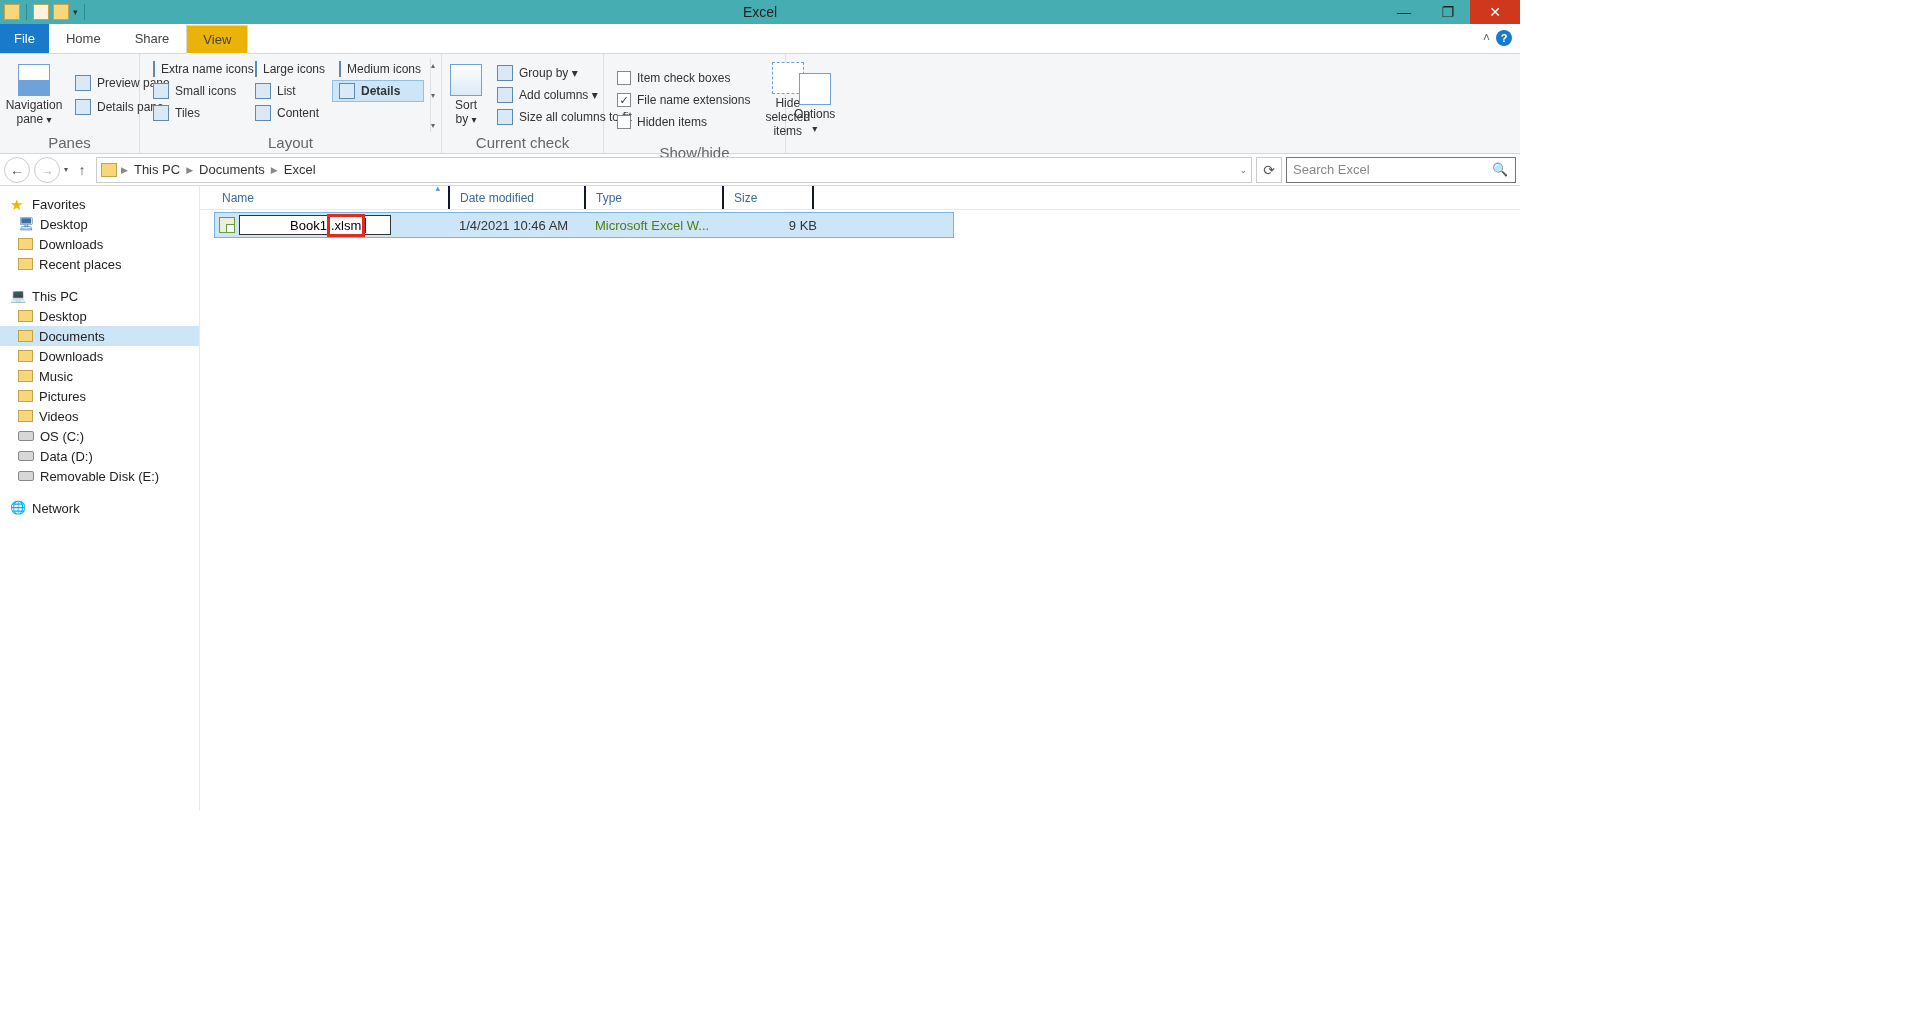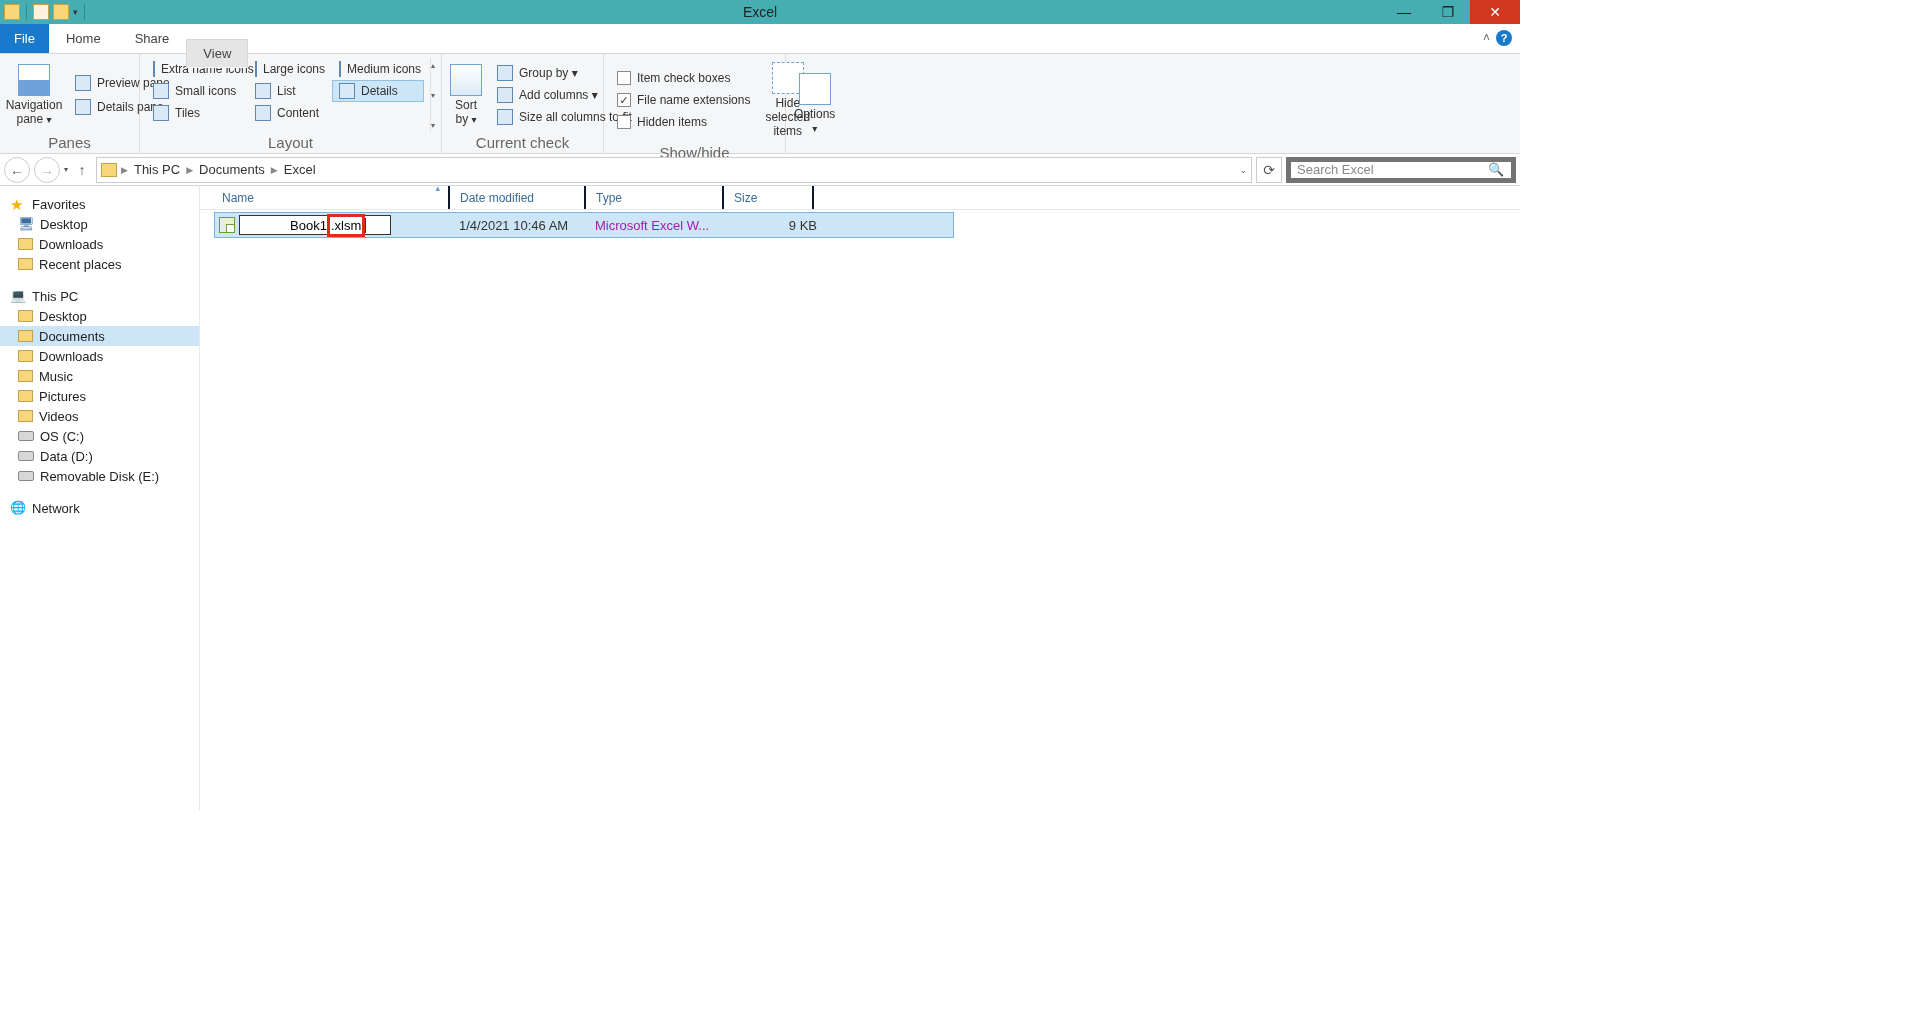--- a/index.html
+++ b/index.html
@@ -10,52 +10,52 @@
 .tb-icon.light { background: #fff3e0; }
 .tb-sep { width: 1px; height: 16px; background: #2e8b90; margin: 0 2px; }
 .tb-dd { font-size: 9px; color: #333; }
 .titlebar-title { position: absolute; left: 0; right: 0; text-align: center; font-size: 14px; color: #222; pointer-events: none; }
 .titlebar-ctrls { position: absolute; right: 0; top: 0; display: flex; height: 24px; }
 .tb-btn { width: 44px; height: 24px; display: flex; align-items: center; justify-content: center; color: #222; font-size: 14px; }
 .tb-btn.close { background: #d0381e; color: #fff; width: 50px; }
 .tab-row { height: 30px; background: #fff; display: flex; align-items: stretch; border-bottom: 1px solid #d7d7d7; position: relative; }
 .file-tab { background: #1979ca; color: #fff; padding: 6px 14px; font-size: 13px; display: flex; align-items: center; }
 .rib-tab { padding: 6px 16px; font-size: 13px; color: #444; display: flex; align-items: center; border: 1px solid transparent; }
-.rib-tab.active { background: #e5e5e5; border: 1px solid #d7d7d7; border-bottom: 1px solid #f5f6f7; position: relative; top: 15px; }
+.rib-tab.active { background: #eab308; border: 1px solid #d7d7d7; border-bottom: 1px solid #f5f6f7; position: relative; top: 1px; }
 .tab-right { position: absolute; right: 8px; top: 6px; display: flex; gap: 6px; align-items: center; }
 .chev-up { font-size: 12px; color: #666; }
 .help-circle { width: 16px; height: 16px; border-radius: 50%; background: #1979ca; color: #fff; font-size: 11px; display: flex; align-items: center; justify-content: center; font-weight: bold; }
 .ribbon { background: #f5f6f7; border-bottom: 1px solid #d7d7d7; display: flex; height: 100px; }
 .rib-group { border-right: 1px solid #e0e0e0; padding: 4px 6px 2px 6px; display: flex; flex-direction: column; justify-content: space-between; }
 .rib-group-label { text-align: center; font-size: 15px; color: #666; padding-top: 2px; }
 .rib-body { display: flex; gap: 6px; flex: 1; }
 .big-btn { display: flex; flex-direction: column; align-items: center; justify-content: center; width: 56px; font-size: 12px; color: #333; text-align: center; padding: 4px 2px; gap: 2px; }
 .big-icon { width: 32px; height: 32px; border: 1px solid #6ea2d8; background: #fff; }
 .nav-icon { background: linear-gradient(#fff 50%, #6ea2d8 50%); }
 .sm-btn { display: flex; align-items: center; gap: 6px; font-size: 12px; color: #333; padding: 2px 6px; height: 22px; border: 1px solid transparent; }
-.sm-btn.active { background: #cde6f7; border: 1px solid #92c0e0; }
+.sm-btn.active { background: #cde6f7; border: 1px solid #92c0e0; font-weight: bold; }
 .sm-label { white-space: nowrap; }
 .sm-ico { width: 16px; height: 16px; background: #dbe9f7; border: 1px solid #5b8ab3; }
 .layout-col { display: flex; flex-direction: column; }
 .layout-grid { display: flex; gap: 2px; }
 .more-col { width: 14px; display: flex; flex-direction: column; justify-content: space-between; border-left: 1px solid #e0e0e0; }
 .more-btn { height: 14px; font-size: 8px; color: #666; display: flex; align-items: center; justify-content: center; }
 .chk { width: 14px; height: 14px; border: 1px solid #888; background: #fff; display: inline-flex; align-items: center; justify-content: center; font-size: 11px; }
 .nav-bar { height: 32px; border-bottom: 1px solid #d7d7d7; display: flex; align-items: center; padding: 2px 4px; gap: 4px; }
 .nav-btn { width: 26px; height: 26px; border: 1px solid #ccc; border-radius: 50%; display: flex; align-items: center; justify-content: center; color: #555; font-size: 14px; }
 .nav-btn.disabled { color: #bbb; }
 .nav-arrow-dd { font-size: 8px; color: #555; }
 .up-btn { width: 20px; height: 20px; display: flex; align-items: center; justify-content: center; color: #555; font-size: 14px; }
 .addr-bar { flex: 1; height: 26px; border: 1px solid #ccc; display: flex; align-items: center; padding: 0 4px; gap: 4px; }
 .addr-folder-ico { width: 16px; height: 14px; background: #f7d77a; border: 1px solid #c2a34b; }
 .addr-sep { color: #888; font-size: 9px; }
 .addr-seg { font-size: 13px; color: #333; padding: 0 2px; }
 .addr-dd { margin-left: auto; font-size: 9px; color: #666; }
 .refresh-btn { width: 26px; height: 26px; border: 1px solid #ccc; display: flex; align-items: center; justify-content: center; font-size: 14px; color: #555; }
-.search-box { width: 230px; height: 26px; border: 5px solid #737373; display: flex; align-items: center; padding: 0 6px; color: #888; font-size: 13px; }
+.search-box { width: 230px; height: 26px; border: 1px solid #737373; display: flex; align-items: center; padding: 0 6px; color: #888; font-size: 13px; }
 .search-box .mag { margin-left: auto; color: #666; }
 .content { display: flex; height: calc(810px - 24px - 30px - 100px - 32px); }
 .nav-pane { width: 200px; border-right: 1px solid #e9e9e9; padding: 8px 0; overflow: hidden; }
 .tree-item { display: flex; align-items: center; gap: 6px; padding: 2px 4px 2px 18px; font-size: 13px; color: #222; height: 20px; }
 .tree-item.root { padding-left: 10px; font-size: 13px; }
 .tree-item.selected { background: #cde6f7; }
 .tree-spacer { height: 12px; }
 .ico { width: 16px; height: 16px; display: inline-block; }
 .ico-star { color: #f5b400; font-size: 15px; }
 .ico-folder { background: #f7d77a; border: 1px solid #c2a34b; width: 15px; height: 12px; }
@@ -66,21 +66,21 @@
 .file-header { display: flex; border-bottom: 1px solid #e9e9e9; height: 24px; align-items: center; }
 .fh-col { font-size: 12px; color: #3b6b97; padding: 0 10px; border-right: 2px solid #0f172a; height: 100%; display: flex; align-items: center; }
 .fh-col.name { width: 250px; padding-left: 22px; position: relative; }
 .fh-sort { position: absolute; right: 8px; top: -3px; font-size: 9px; color: #6699cc; }
 .fh-col.date { width: 136px; }
 .fh-col.type { width: 138px; }
 .fh-col.size { width: 90px; text-align: right; justify-content: flex-start; }
 .file-row { display: flex; align-items: center; height: 26px; background: #cde6f7; border: 1px solid #7bb4e3; margin: 2px 2px 0 14px; width: 740px; font-size: 13px; }
 .file-row .fname-cell { width: 244px; padding-left: 4px; display: flex; align-items: center; gap: 4px; }
 .file-row .fdate { width: 136px; color: #333; }
-.file-row .ftype { width: 138px; color: #a21caf; }
+.file-row .ftype { width: 138px; color: #4d7c0f; }
 .file-row .fsize { width: 84px; text-align: right; color: #333; }
 .file-ico { width: 16px; height: 16px; background: #e8f0d8; border: 1px solid #6b9b3e; position: relative; }
 .file-ico::after { content:""; position:absolute; right:-1px; bottom:-1px; width:7px; height:7px; background:#fff; border:1px solid #6b9b3e; }
 .rename-box { border: 1px solid #333; background: #fff; padding: 1px 2px; display: inline-flex; align-items: center; height: 20px; }
 .rename-base { font-size: 13px; margin-left: 48px; }
 .rename-ext-wrap { border: 3px solid #e02b20; padding: 0; display: inline-flex; align-items: center; height: 23px; margin: -3px 0; }
 .rename-ext { font-size: 13px; padding: 0 1px; }
 .rename-caret { width: 1px; height: 15px; background: #333; }
 .rename-pad { width: 22px; }
 </style>

